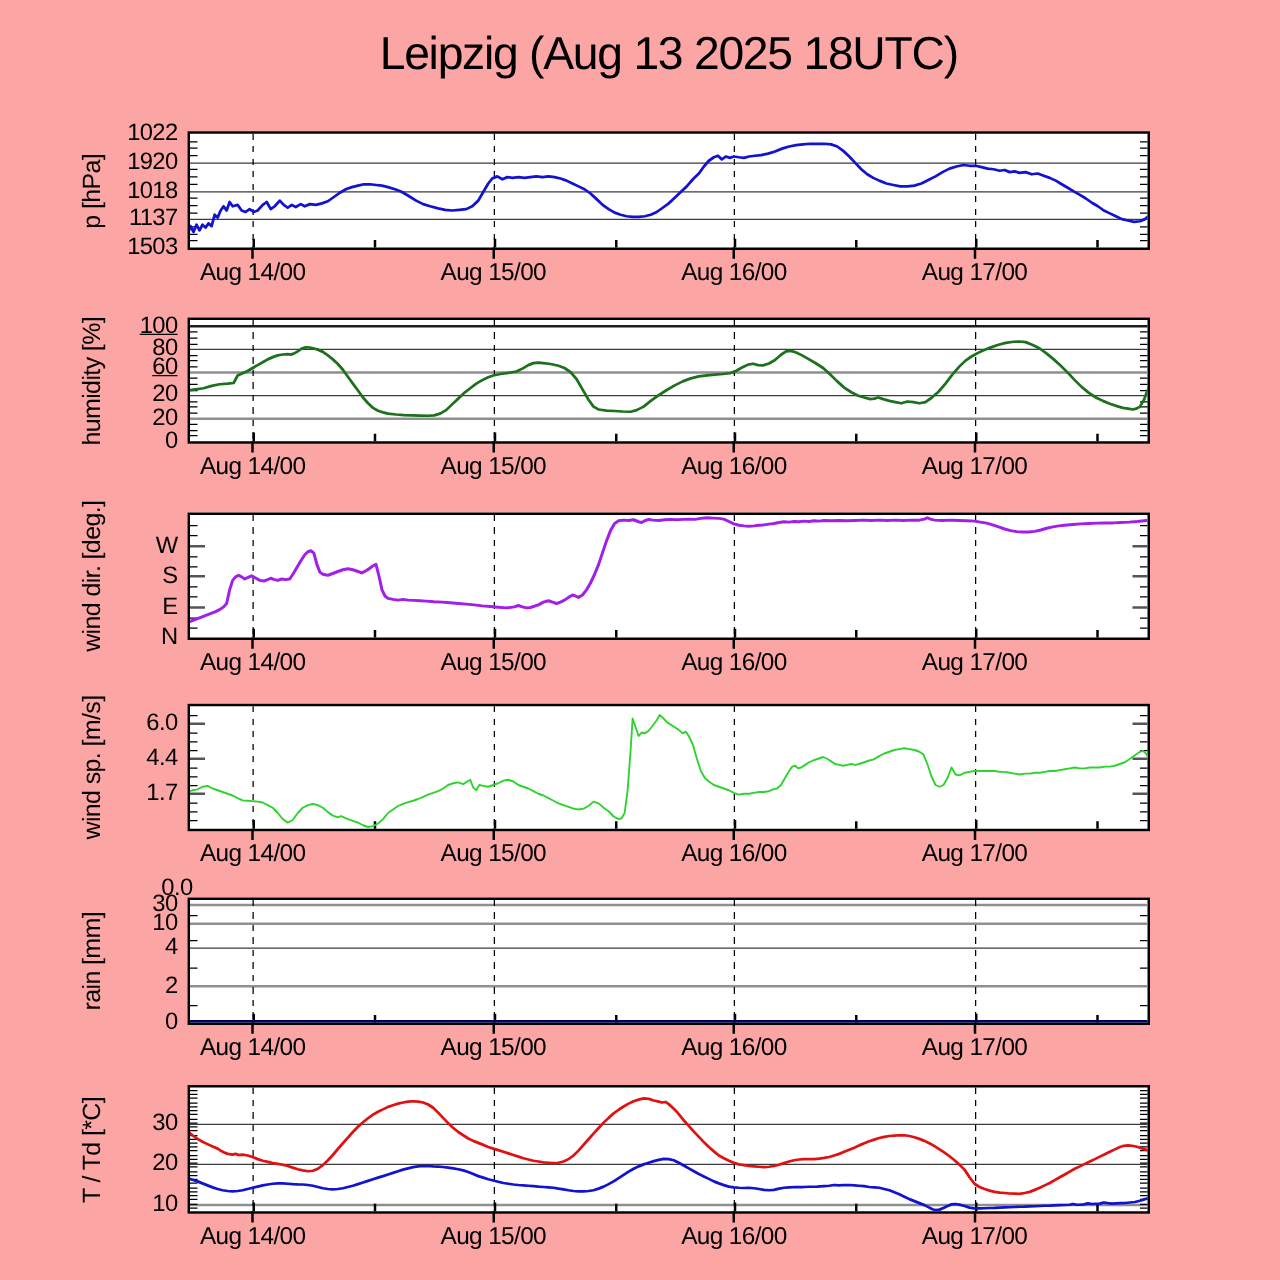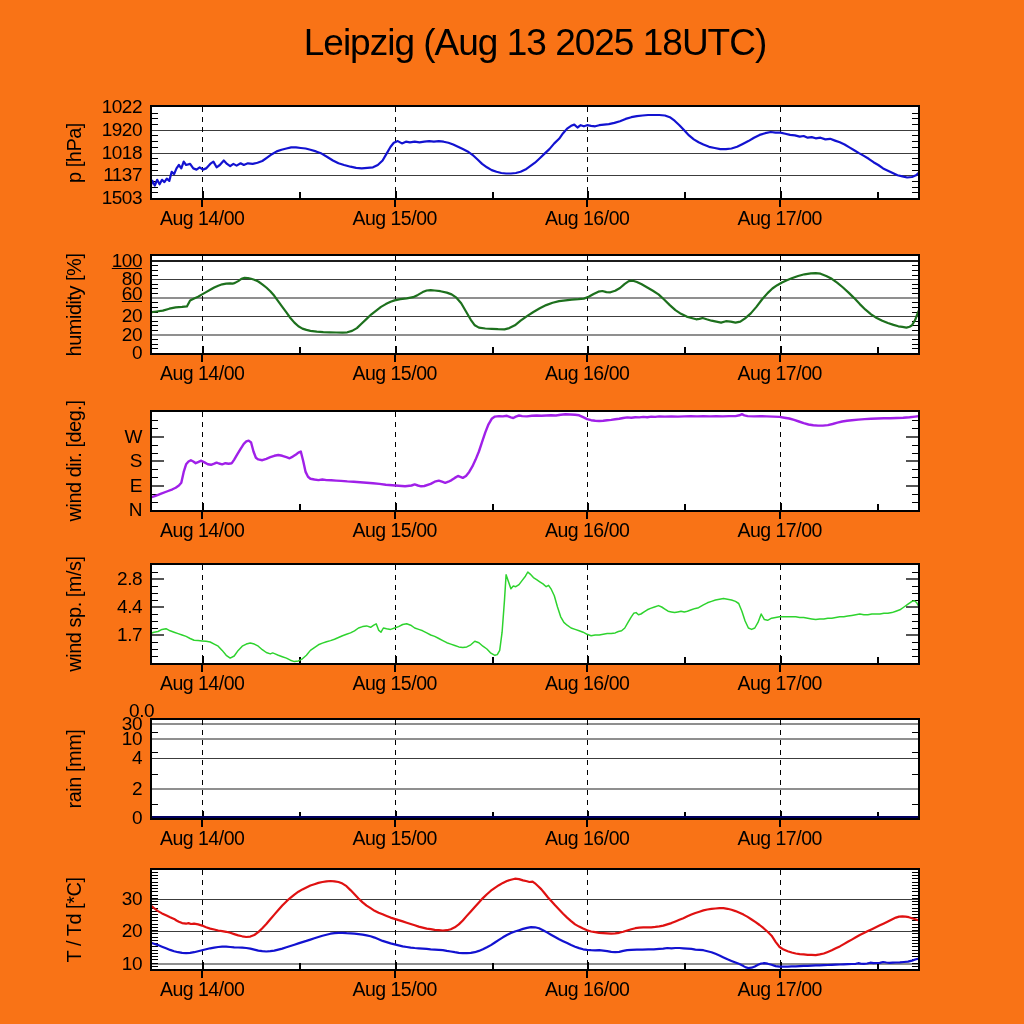--- a/index.html
+++ b/index.html
@@ -1,16 +1,16 @@
 <!DOCTYPE html>
 <html><head>
 <meta charset="utf-8">
 <style>
   html,body{margin:0;padding:0;background:#fff;}
-  .page{position:relative;width:1024px;height:1024px;background:#f97316;overflow:hidden;
+  .page{position:relative;width:1024px;height:1024px;background:#fca5a5;overflow:hidden;
         font-family:"Liberation Sans",sans-serif;color:#000;}
   .title{position:absolute;left:150px;width:770px;top:22px;text-align:center;
          font-size:37px;letter-spacing:-1px;white-space:nowrap;}
   .panel{position:absolute;border:2px solid #000;box-sizing:border-box;background:#fff;}
   .grid{position:absolute;left:0;width:100%;}
   .grid.normal{height:1px;background:#3c3c3c;}
   .grid.strong{height:2px;background:#8f8f8f;}
   .grid.dark{height:2px;background:#1c1c1c;}
   .vdash{position:absolute;top:0;width:1px;height:100%;
          background:repeating-linear-gradient(180deg,#000 0 5px,transparent 5px 10px);}
@@ -249,21 +249,21 @@
           <polyline points="-2.0,68.6 2.0,67.2 6.0,66.5 10.0,64.4 14.0,63.7 18.1,65.8 22.1,67.2 26.1,68.6 30.1,70.0 34.1,71.4 38.1,73.5 42.1,75.3 46.1,75.6 50.1,75.9 54.1,76.3 58.2,77.0 62.2,79.1 66.2,81.2 70.2,85.4 74.2,90.3 78.2,93.1 82.2,91.0 86.2,85.4 90.2,81.2 94.3,79.1 98.3,78.1 102.3,79.1 106.3,81.2 110.3,84.7 114.3,87.5 118.3,88.9 120.7,87.9 123.1,88.9 126.3,90.3 130.3,91.7 134.4,93.1 138.4,95.2 142.4,96.6 146.4,95.9 150.4,93.8 154.4,90.3 158.4,85.4 162.4,82.6 166.4,79.8 170.4,78.1 174.5,76.7 178.5,75.6 182.5,74.2 186.5,72.5 190.5,70.7 194.5,69.3 198.5,67.9 202.5,65.8 206.5,63.0 210.6,61.6 214.6,60.9 218.6,62.3 221.8,60.2 224.2,58.8 226.6,65.1 229.0,67.2 231.4,63.0 234.6,63.7 238.6,64.4 242.6,63.0 246.6,61.6 250.7,59.5 254.7,58.8 258.7,60.2 262.7,63.0 266.7,64.4 270.7,65.8 274.7,67.9 278.7,70.0 282.7,71.4 286.8,73.5 290.8,75.6 294.8,77.7 298.8,79.1 302.8,80.5 306.8,81.9 310.8,82.6 314.8,81.9 318.8,79.8 322.8,76.3 326.9,77.7 330.9,81.2 334.9,84.0 338.9,88.2 342.9,90.3 345.3,89.6 347.7,85.4 350.1,67.2 352.5,35.0 354.1,9.8 356.5,16.8 358.9,23.8 361.3,21.0 363.8,21.7 367.0,19.6 370.2,15.4 373.4,11.2 375.8,7.0 378.2,9.1 381.4,12.6 384.6,14.7 387.8,16.8 391.0,18.9 394.2,21.7 396.6,20.3 399.0,23.8 402.3,30.8 405.5,42.0 408.7,51.8 411.9,57.4 415.1,60.2 419.1,63.0 423.1,64.4 427.1,65.8 431.1,67.2 435.1,69.3 439.1,70.7 443.2,70.0 447.2,70.0 451.2,69.3 455.2,68.6 459.2,68.6 463.2,67.9 466.4,66.5 469.6,65.8 472.8,63.0 476.0,57.4 479.3,51.8 481.7,48.3 484.1,47.6 486.5,49.7 488.9,49.0 492.1,46.9 495.3,44.8 498.5,43.4 502.5,42.0 506.5,40.6 509.7,42.0 512.9,44.1 516.1,46.2 519.4,46.9 522.6,47.6 525.8,46.9 529.0,46.2 532.2,46.9 535.4,46.2 539.4,44.8 543.4,43.4 546.6,42.7 551.4,39.9 555.4,37.8 559.5,36.4 563.5,35.0 567.5,34.3 571.5,33.6 575.5,34.3 579.5,35.0 583.5,36.4 586.7,38.5 589.9,46.2 593.1,56.0 596.4,63.0 599.6,64.4 602.8,63.0 606.0,57.4 609.2,49.0 612.4,54.6 615.6,55.3 619.6,53.2 623.6,52.5 627.6,51.8 631.6,51.8 635.7,51.8 639.7,51.8 643.7,51.8 647.7,52.5 651.7,52.5 655.7,53.2 659.7,53.9 663.7,54.6 667.7,53.9 671.8,53.9 675.8,53.2 679.8,53.2 683.8,52.5 687.8,51.8 691.8,51.8 695.8,51.1 699.8,50.4 703.8,49.7 707.8,49.0 711.9,49.7 715.9,49.7 719.9,49.0 723.9,49.0 727.9,49.0 731.9,48.3 735.9,48.3 739.9,47.6 743.9,46.2 747.9,44.8 752.0,42.0 756.0,39.2 760.0,36.4 762.4,35.7 764.8,37.8 768.0,43.4" fill="none" stroke="#2ed32e" stroke-width="1.5" stroke-linejoin="round" stroke-linecap="round"></polyline>
         </svg>
       </div>
       <div class="xtick" style="position: absolute; left: 201.135px; top: 663px; height: 9px;"></div>
       <div class="xtick" style="position: absolute; left: 393.635px; top: 663px; height: 9px;"></div>
       <div class="xtick" style="position: absolute; left: 586.135px; top: 663px; height: 9px;"></div>
       <div class="xtick" style="position: absolute; left: 778.635px; top: 663px; height: 9px;"></div>
       <div class="ylab" style="left: 12px; width: 142px; top: 652px; margin-top: 48px;">0.0</div>
       <div class="ylab" style="left: 0px; width: 142px; top: 624px;">1.7</div>
       <div class="ylab" style="left: 0px; width: 142px; top: 596px;">4.4</div>
-      <div class="ylab" style="left: 0px; width: 142px; top: 568px;">2.8</div>
+      <div class="ylab" style="left: 0px; width: 142px; top: 568px;">6.0</div>
       <div class="yunit" style="left: -11px; top: 601px; width: 170px;">wind sp. [m/s]</div>
       <div class="xlab" style="left: 132.135px; top: 672px;">Aug 14/00</div>
       <div class="xlab" style="left: 324.635px; top: 672px;">Aug 15/00</div>
       <div class="xlab" style="left: 517.135px; top: 672px;">Aug 16/00</div>
       <div class="xlab" style="left: 709.635px; top: 672px;">Aug 17/00</div>
       <div class="panel" style="left: 150px; top: 718px; width: 770px; height: 102px;">
         <div class="grid strong" style="top: 68.188px;"></div>
         <div class="grid normal" style="top: 38.416px;"></div>
         <div class="grid strong" style="top: 18.208px;"></div>
         <div class="grid strong" style="top: 2.822px;"></div>

